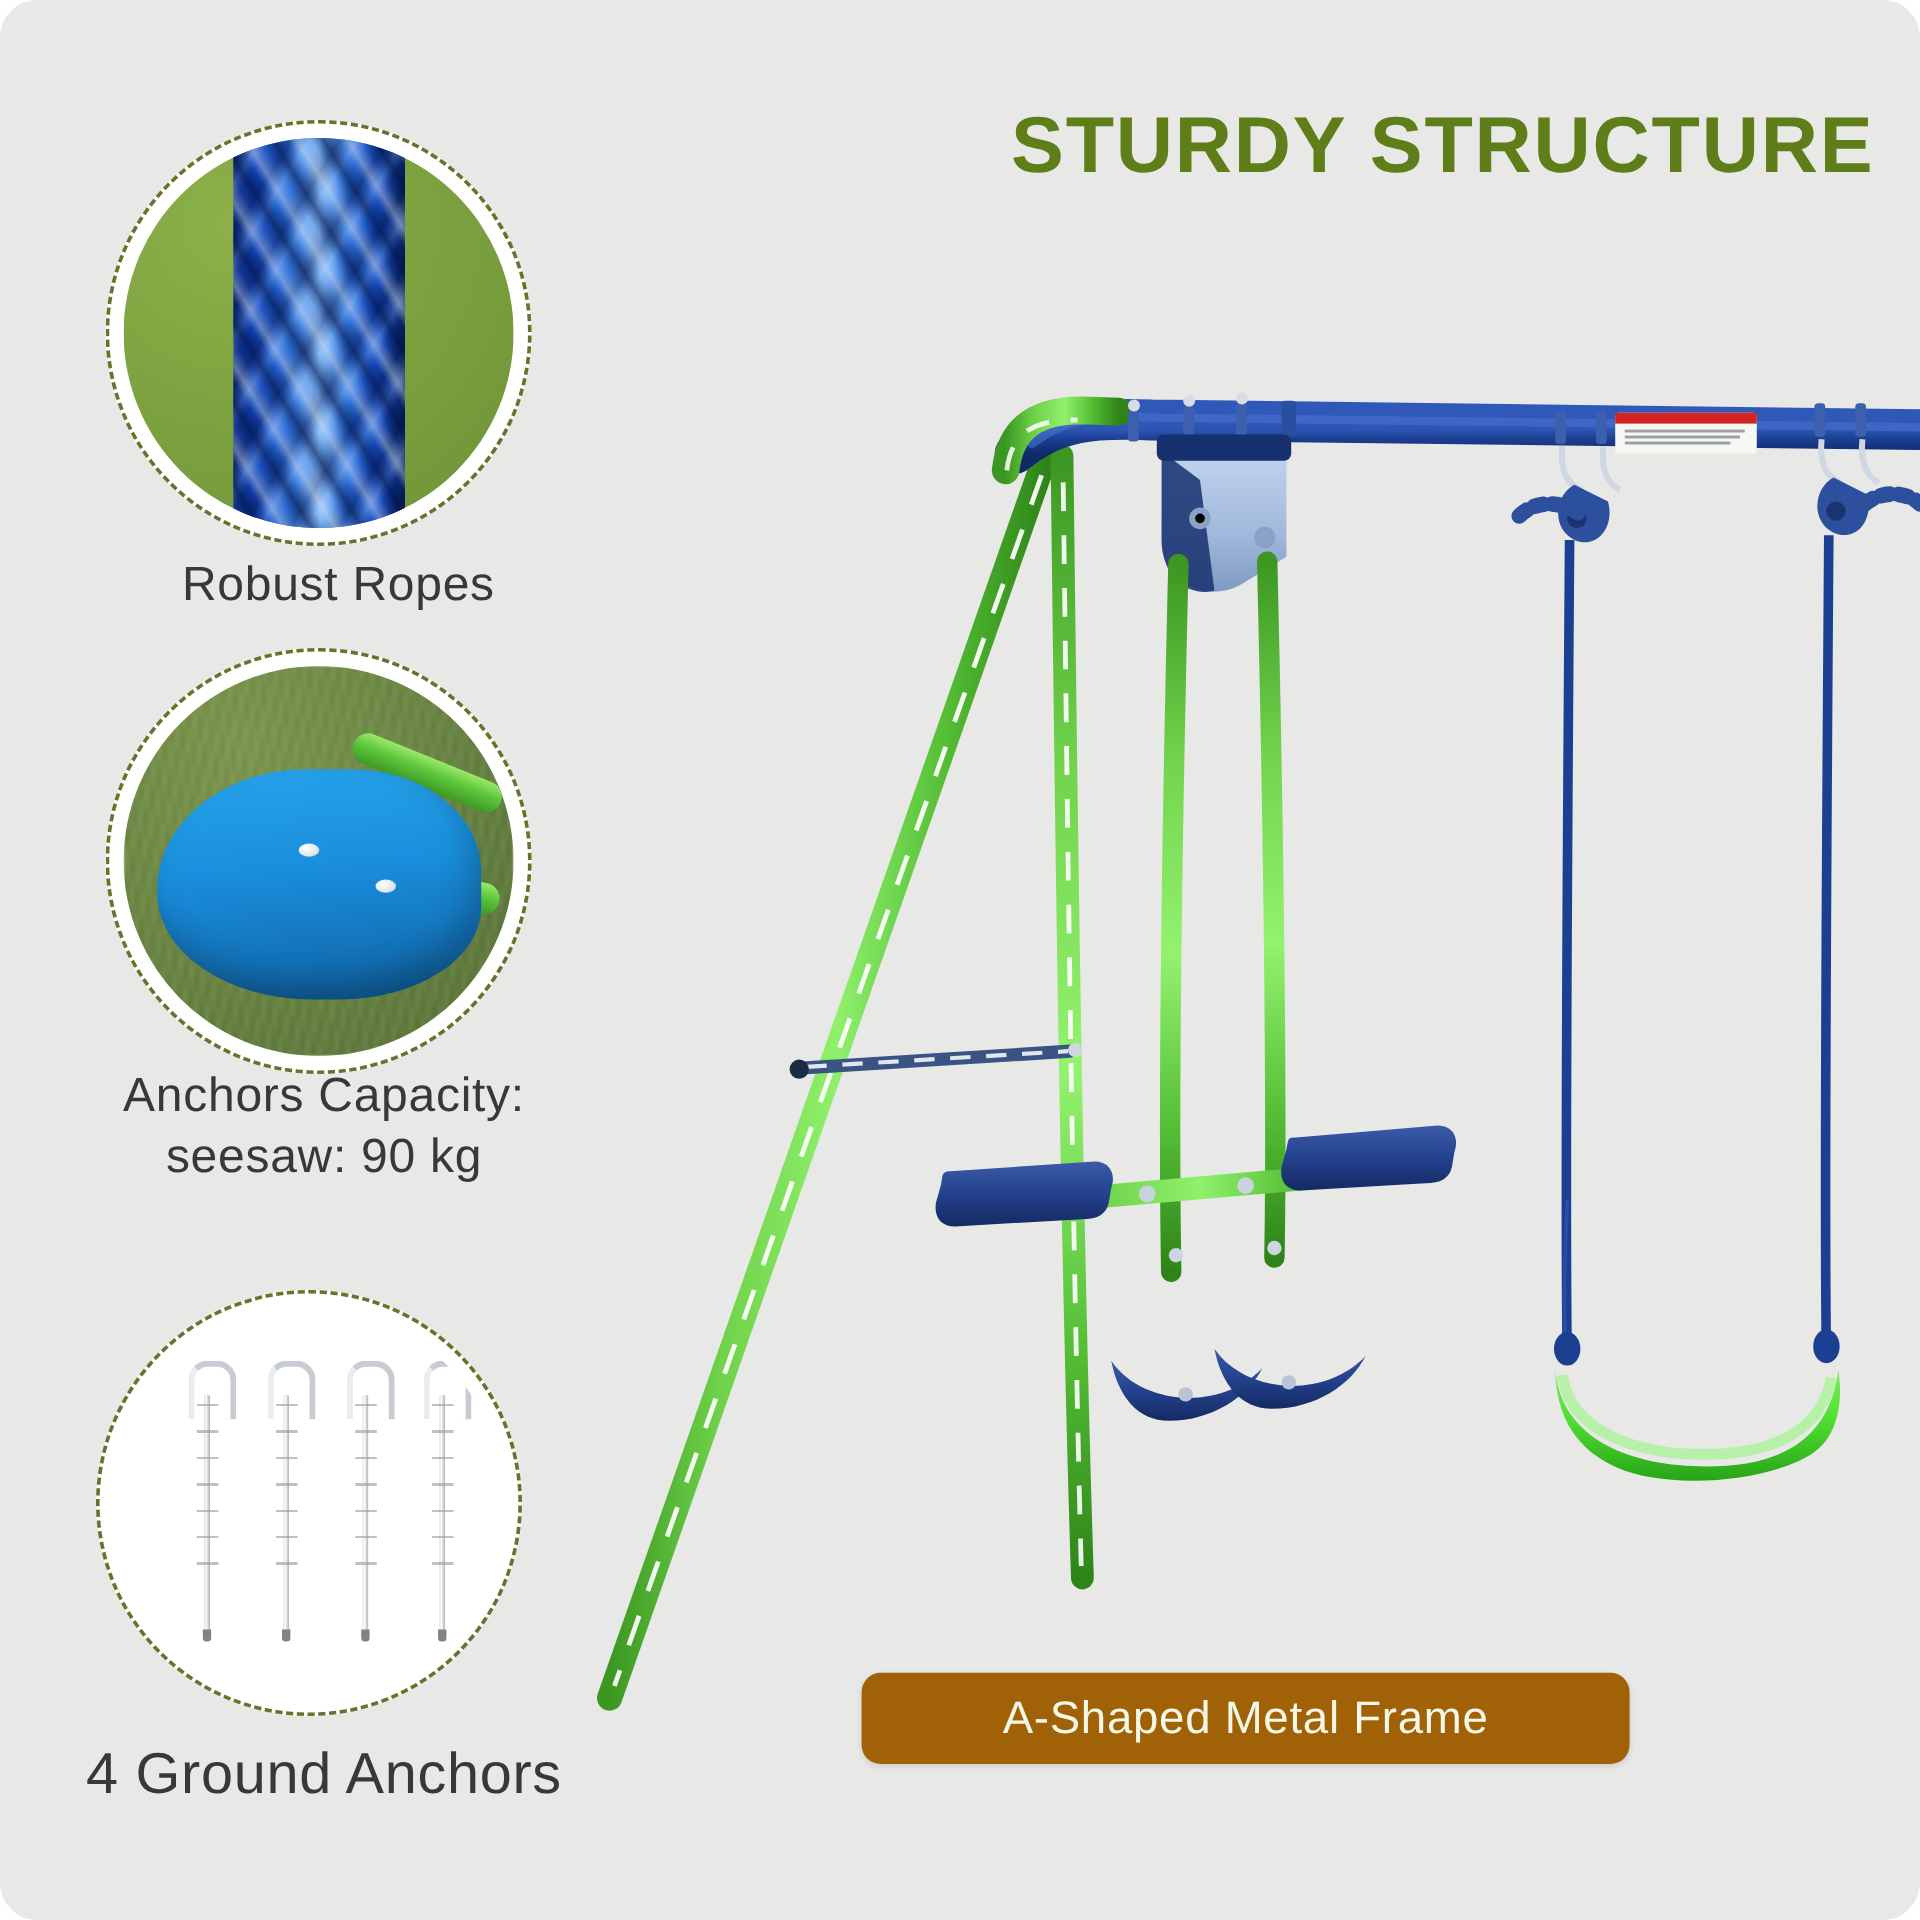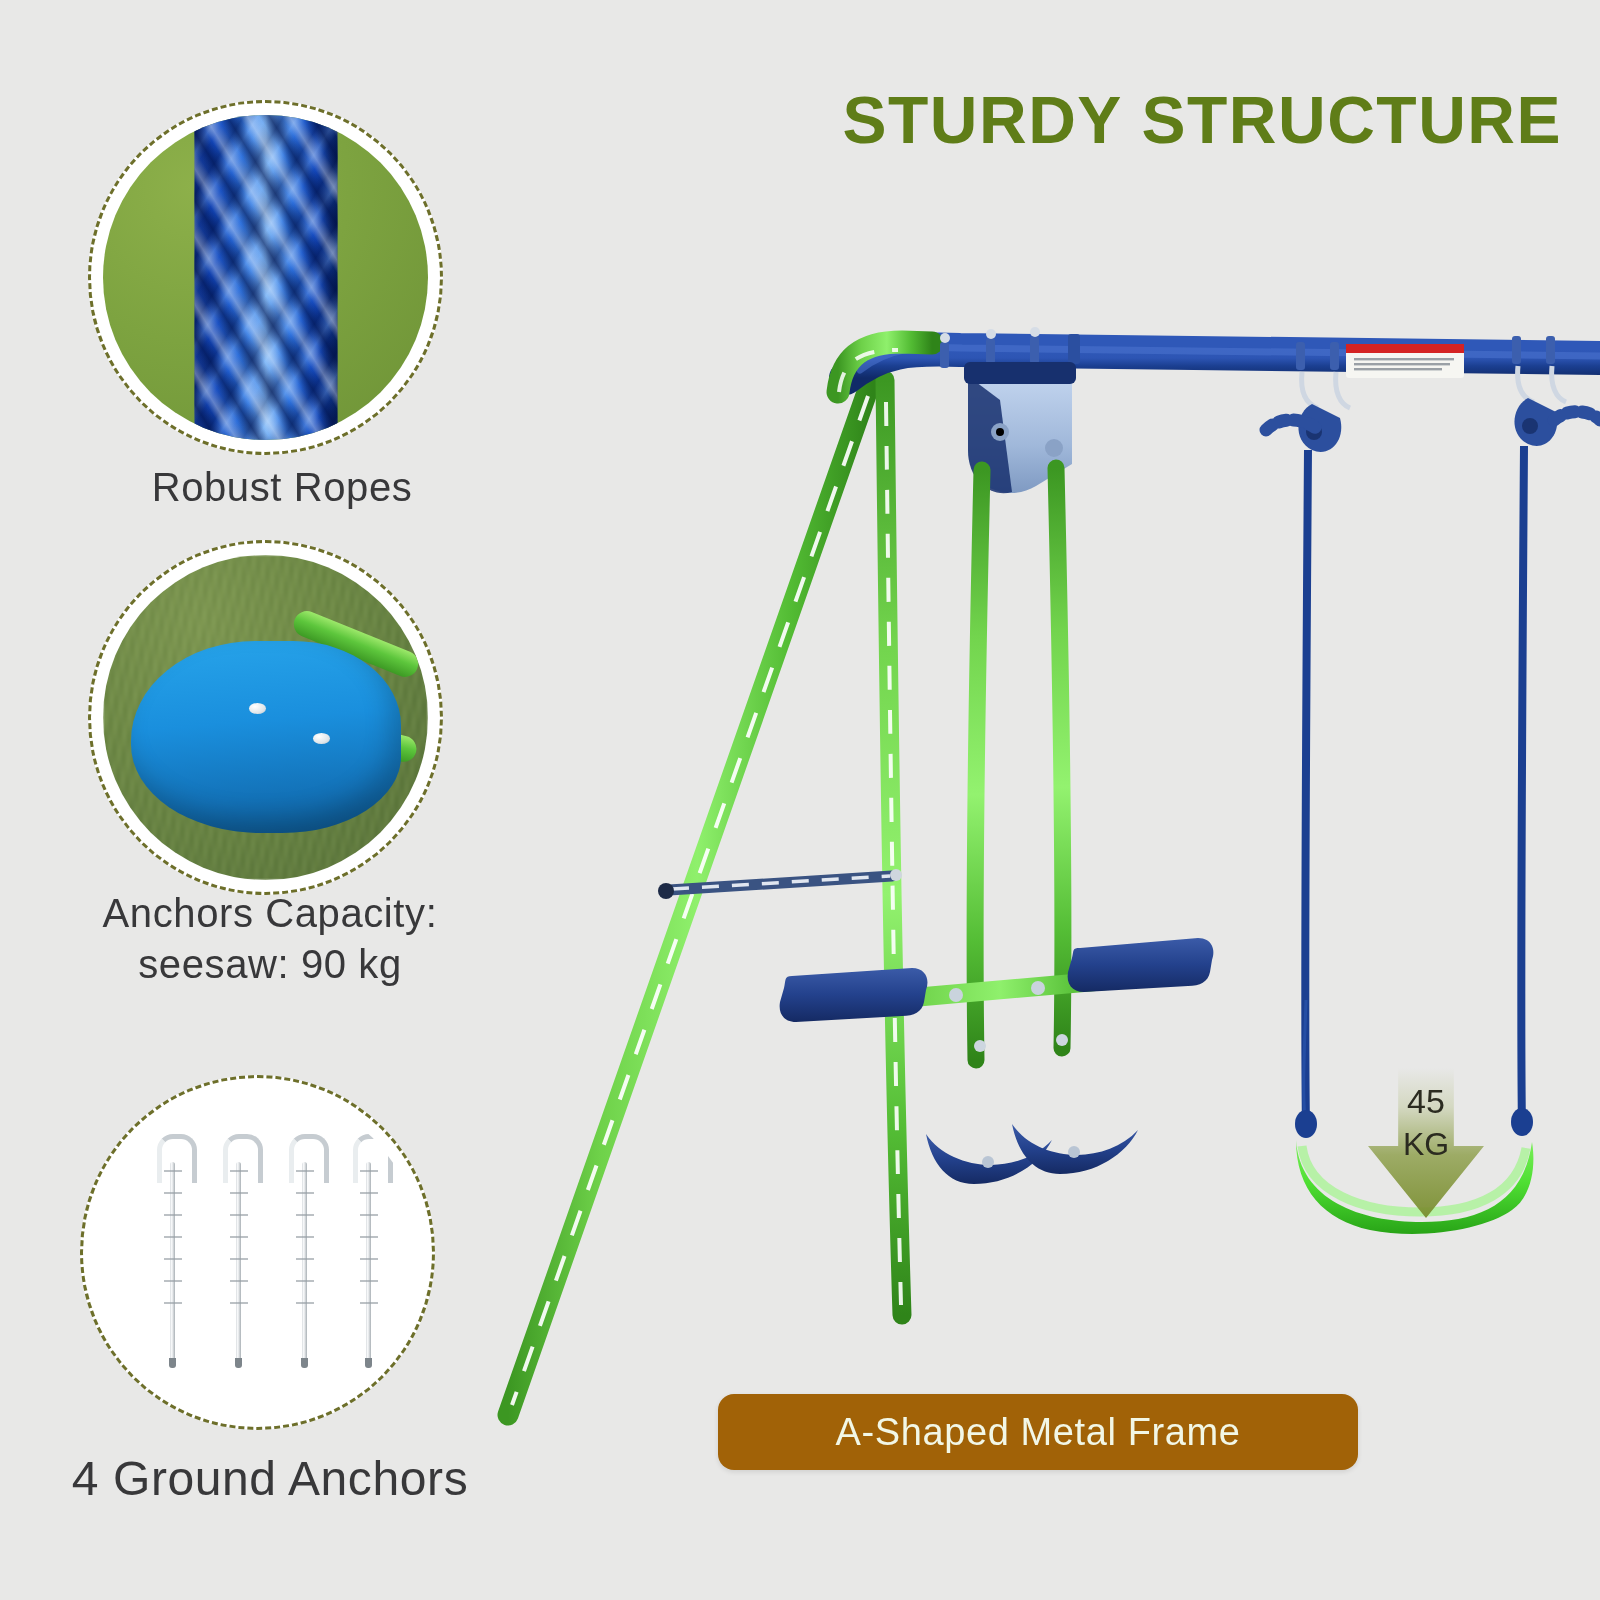--- a/index.html
+++ b/index.html
@@ -8,20 +8,21 @@
     padding: 0;
     background: #ffffff;
   }
   #page {
     position: relative;
     width: 1600px;
     height: 1600px;
     background: #e8e8e7;
     overflow: hidden;
     font-family: "Liberation Sans", sans-serif;
+    border-radius: 31px;
   }
 
   
   #headline {
     position: absolute;
     top: 82px;
     right: 38px;
     font-family: "Liberation Sans", sans-serif;
     font-size: 66px;
     font-weight: 700;
@@ -462,21 +463,16 @@
 
       <g>
         <path d="M856 840 C 860 900, 920 922, 982 922 C 1044 922, 1084 900, 1092 842
                  C 1096 866, 1092 896, 1072 910 C 1044 930, 980 940, 930 930
                  C 884 920, 856 890, 856 840 Z" fill="url(#gSeat)"></path>
         <path d="M862 846 C 868 892, 922 912, 980 912 C 1038 912, 1078 892, 1086 848" stroke="#8ef772" stroke-width="9" fill="none" opacity="0.55"></path>
       </g>
     </svg>
   </div>
 
-  <div id="kg-arrow">
-    <div class="arrow-shape"></div>
-    <div class="kg-text kg-num">45</div>
-    <div class="kg-text kg-unit">KG</div>
-  </div>
 
   <div id="frame-badge">A-Shaped Metal Frame</div>
 
 </div>
 
 </body></html>

